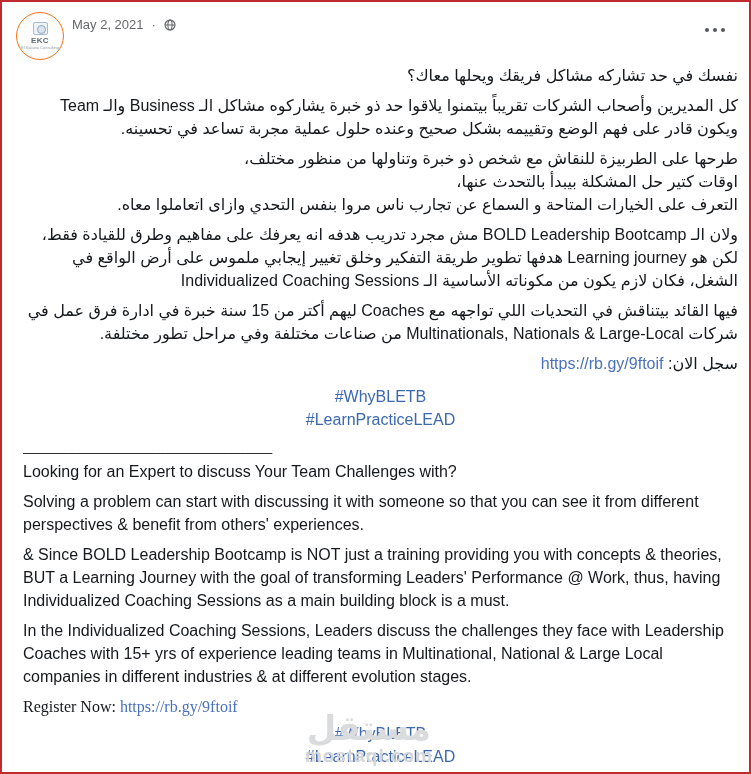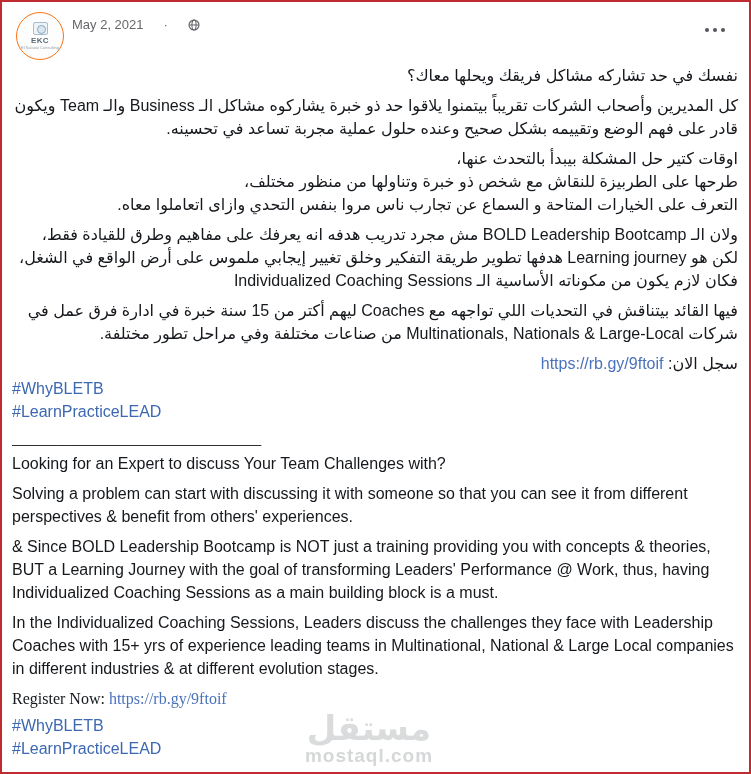--- a/index.html
+++ b/index.html
@@ -35,48 +35,48 @@
     border-radius:50%; border:1px solid #8aa5bd; background:#dbe6f0;
   }
   .avatar-abbr{ font-size:8px; font-weight:bold; color:#5d6b77; line-height:8px; letter-spacing:.3px; }
   .avatar-caption{ font-size:4px; color:#98a2ab; line-height:5px; white-space:nowrap; }
 
   .header-text{ margin-left:8px; padding-top:2px; }
   .page-name{
     font-size:15px; font-weight:700; color:#050505; line-height:20px; cursor:pointer;
   }
   .post-meta{
-    display:flex; align-items:center; gap:20px; margin-top:3px;
+    display:flex; align-items:center; gap:8px; margin-top:3px;
     font-size:13px; color:#65676b;
   }
   .post-meta .ts{ cursor:pointer; }
   .globe{ display:inline-block; width:12px; height:12px; }
 
   .menu-dots{
     position:absolute; right:20px; top:22px;
     display:flex; gap:4px; cursor:pointer; padding:4px;
   }
   .menu-dots i{ width:4px; height:4px; border-radius:50%; background:#53565c; display:block; }
 
   
-  .content{ padding:0 11px 0 10px; }
+  .content{ padding:0 11px 0 21px; }
   .ar{
     direction:rtl; text-align:right; unicode-bidi:plaintext;
     font-size:16px; line-height:23px; color:#15181c;
     margin:0 0 7px;
   }
-  .ar-register{ margin-bottom:2px; }
+  .ar-register{ margin-bottom:10px; }
   .en{
     direction:ltr; text-align:left;
     font-size:16px; line-height:23px; color:#15181c;
     margin:0 0 7px;
   }
   .en-register{ margin-bottom:4px;font-family:Liberation Serif, serif; }
   a.url{ color:#4a72bc; text-decoration:none; cursor:pointer; }
-  a.hashtag{ color:#3c68b2; text-decoration:none; display:block; cursor:pointer; }
+  a.hashtag{ color:#3c68b2; text-decoration:none; display:block; cursor:pointer;text-align:center; }
   .hashtag-block{ font-size:16px; line-height:23px; margin:0 0 6px; }
   .hashtag-block-bottom{ margin:0; }
   .divider-line{
     font-size:16px; line-height:17px; color:#1c1e21;
     margin:0 0 6px; letter-spacing:0; overflow:hidden; white-space:nowrap;
   }
 
   
   .watermark{
     position:absolute; left:272px; top:708px; width:190px;
@@ -120,22 +120,22 @@
     </div>
   </div>
 
   <div class="content">
 
     <p class="ar">نفسك في حد تشاركه مشاكل فريقك ويحلها معاك؟</p>
 
     <p class="ar">كل المديرين وأصحاب الشركات تقريباً بيتمنوا يلاقوا حد ذو خبرة يشاركوه مشاكل الـ Business والـ Team ويكون قادر على فهم الوضع وتقييمه بشكل صحيح وعنده حلول عملية مجربة تساعد في تحسينه.</p>
 
     <p class="ar">
+      <span style="display:block">طرحها على الطربيزة للنقاش مع شخص ذو خبرة وتناولها من منظور مختلف،</span>
       <span style="display:block">اوقات كتير حل المشكلة بيبدأ بالتحدث عنها،</span>
-      <span style="display:block">طرحها على الطربيزة للنقاش مع شخص ذو خبرة وتناولها من منظور مختلف،</span>
       <span style="display:block">التعرف على الخيارات المتاحة و السماع عن تجارب ناس مروا بنفس التحدي وازاى اتعاملوا معاه.</span>
     </p>
 
     <p class="ar">ولان الـ BOLD Leadership Bootcamp مش مجرد تدريب هدفه انه يعرفك على مفاهيم وطرق للقيادة فقط، لكن هو Learning journey هدفها تطوير طريقة التفكير وخلق تغيير إيجابي ملموس على أرض الواقع في الشغل، فكان لازم يكون من مكوناته الأساسية الـ Individualized Coaching Sessions</p>
 
     <p class="ar">فيها القائد بيتناقش في التحديات اللي تواجهه مع Coaches ليهم أكتر من 15 سنة خبرة في ادارة فرق عمل في شركات Multinationals, Nationals &amp; Large-Local من صناعات مختلفة وفي مراحل تطور مختلفة.</p>
 
     <p class="ar ar-register">
       <span>سجل الان:</span>
       <a class="url">https://rb.gy/9ftoif</a>

